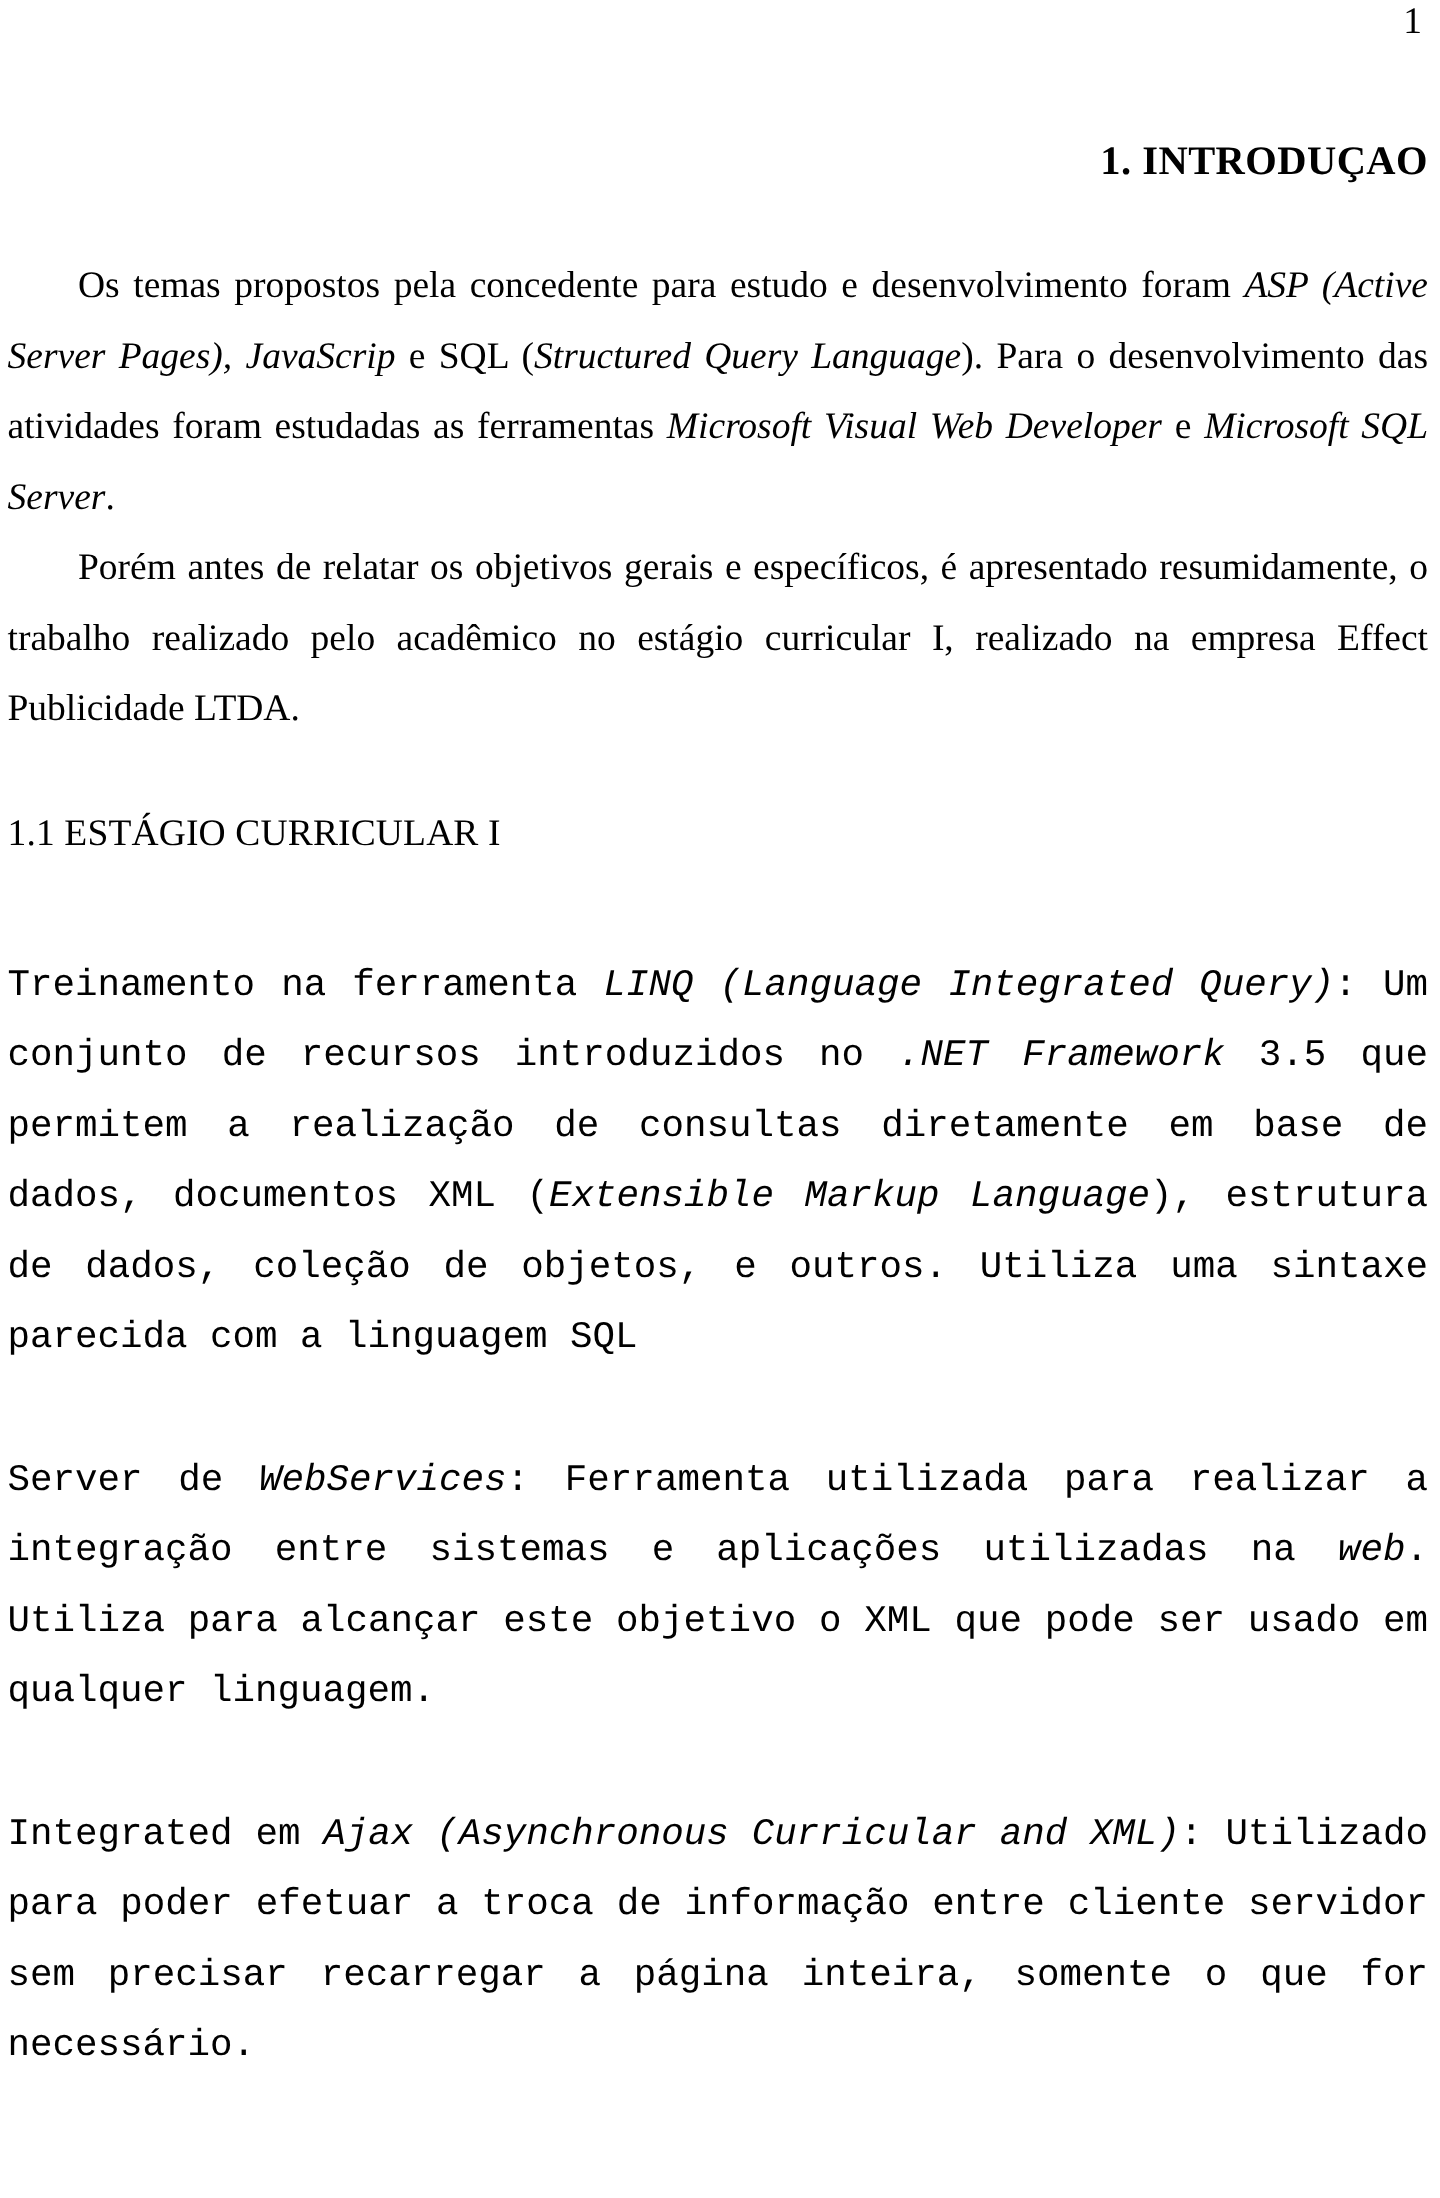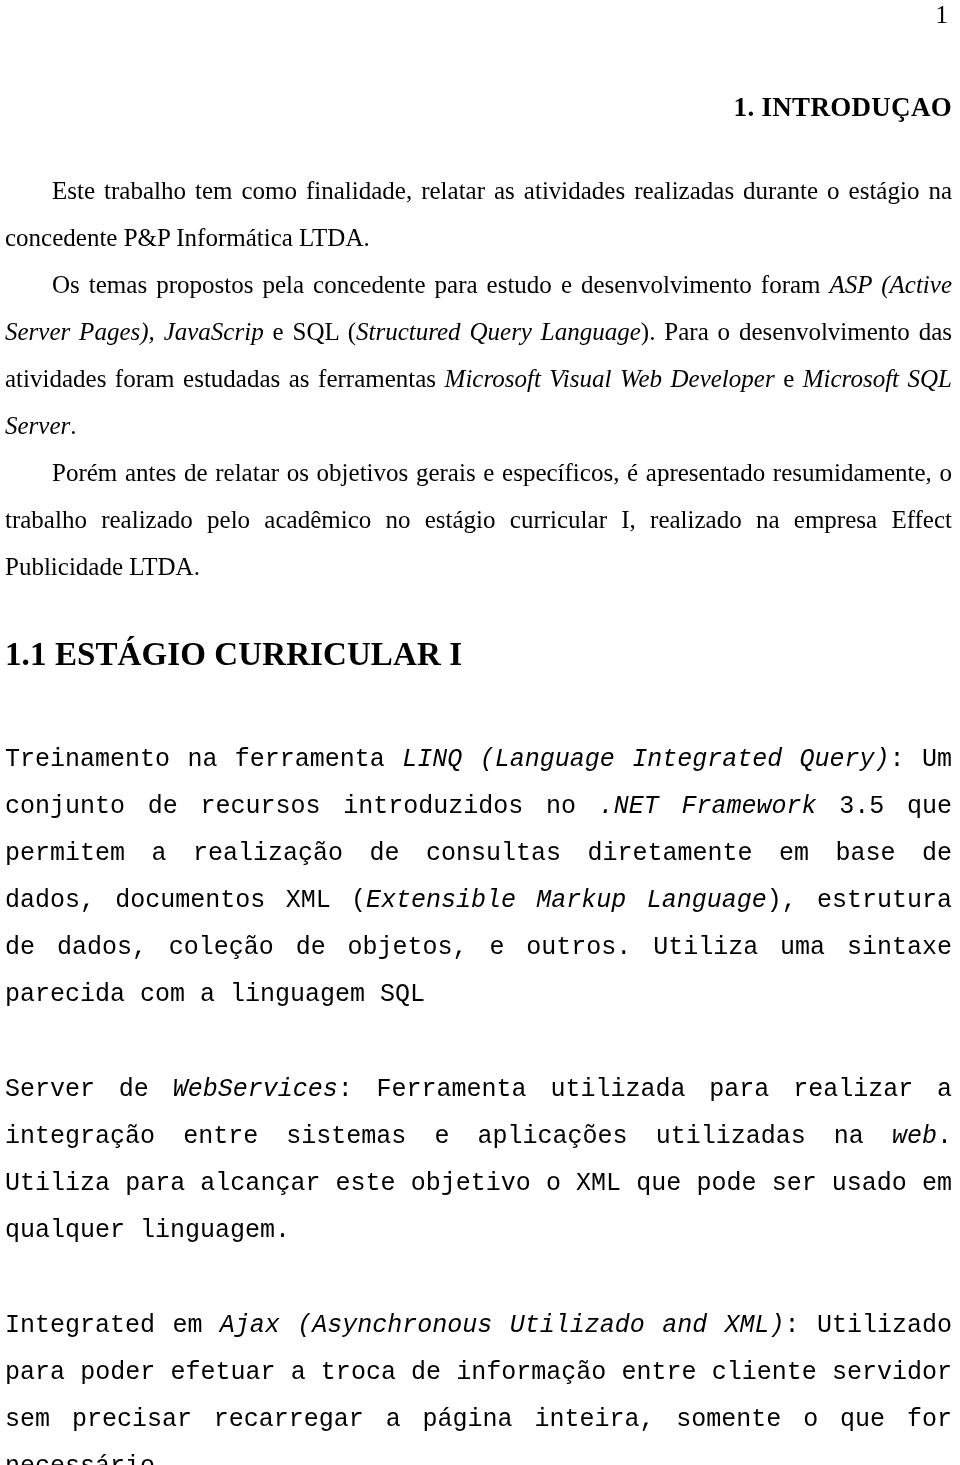--- a/index.html
+++ b/index.html
@@ -42,22 +42,22 @@
     text-align: right;
     font-size: 27px;
     font-weight: bold;
     letter-spacing: 0.3px;
     line-height: 1.15;
   }
 
   .h2 {
     margin: 0;
     padding: 0;
-    font-size: 33px;
-    font-weight: bold;
+    font-size: 25px;
+    font-weight: normal;
     line-height: 1.15;
     letter-spacing: 0.1px;
   }
 
   
   .p {
     margin: 0;
     font-size: 25px;
     line-height: 47px;
     text-align: justify;
@@ -82,21 +82,20 @@
 <body>
 
 <div class="page">
 
   <div class="page-number">1</div>
 
   <h1 class="h1">1. INTRODUÇAO</h1>
 
   <div class="gap-intro"></div>
 
-  <p class="p indent">Este trabalho tem como finalidade, relatar as atividades realizadas durante o estágio na concedente P&amp;P Informática LTDA.</p>
 
   <p class="p indent"><span>Os temas propostos pela concedente para estudo e desenvolvimento foram </span><span class="it">ASP (Active Server Pages), JavaScrip</span><span> e SQL (</span><span class="it">Structured Query Language</span><span>). Para o desenvolvimento das atividades foram estudadas as ferramentas </span><span class="it">Microsoft Visual Web Developer</span><span> e </span><span class="it">Microsoft SQL Server</span><span>.</span></p>
 
   <p class="p indent">Porém antes de relatar os objetivos gerais e específicos, é apresentado resumidamente, o trabalho realizado pelo acadêmico no estágio curricular I, realizado na empresa Effect Publicidade LTDA.</p>
 
   <div class="gap-before-h2"></div>
 
   <h2 class="h2">1.1 ESTÁGIO CURRICULAR I</h2>
 
   <div class="gap-after-h2"></div>
@@ -105,17 +104,17 @@
   <div class="gap-block"></div>
 
   <p class="p noindent"><span>Treinamento na ferramenta </span><span class="it">LINQ (Language Integrated Query)</span><span>: Um conjunto de recursos introduzidos no </span><span class="it">.NET Framework</span><span> 3.5 que permitem a realização de consultas diretamente em base de dados, documentos XML (</span><span class="it">Extensible Markup Language</span><span>), estrutura de dados, coleção de objetos, e outros. Utiliza uma sintaxe parecida com a linguagem SQL</span></p>
 
   <div class="gap-block"></div>
 
   <p class="p noindent"><span>Server de </span><span class="it">WebServices</span><span>: Ferramenta utilizada para realizar a integração entre sistemas e aplicações utilizadas na </span><span class="it">web</span><span>. Utiliza para alcançar este objetivo o XML que pode ser usado em qualquer linguagem.</span></p>
 
   <div class="gap-block"></div>
 
-  <p class="p noindent"><span>Integrated em </span><span class="it">Ajax (Asynchronous Utilizado and XML)</span><span>: Utilizado para poder efetuar a troca de informação entre cliente servidor sem precisar recarregar a página inteira, somente o que for necessário.</span></p>
+  <p class="p noindent"><span>Integrated em </span><span class="it">Ajax (Asynchronous Curricular and XML)</span><span>: Utilizado para poder efetuar a troca de informação entre cliente servidor sem precisar recarregar a página inteira, somente o que for necessário.</span></p>
 
   <div class="gap-block-sm"></div>
 
 </div>
 
 </body></html>

